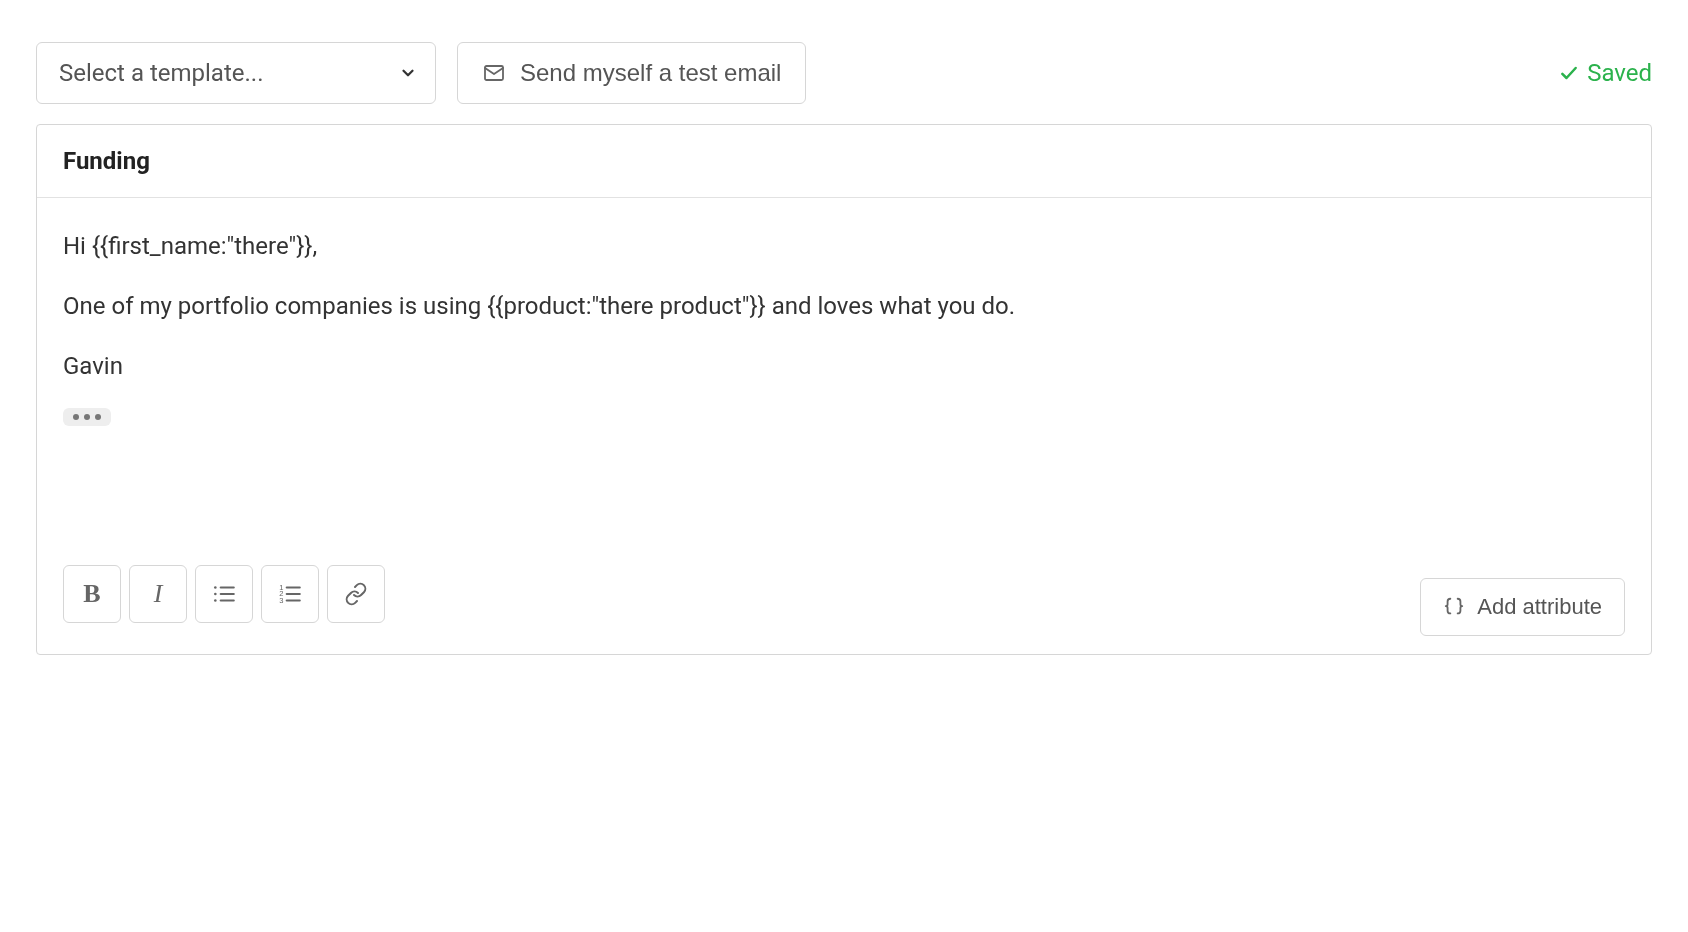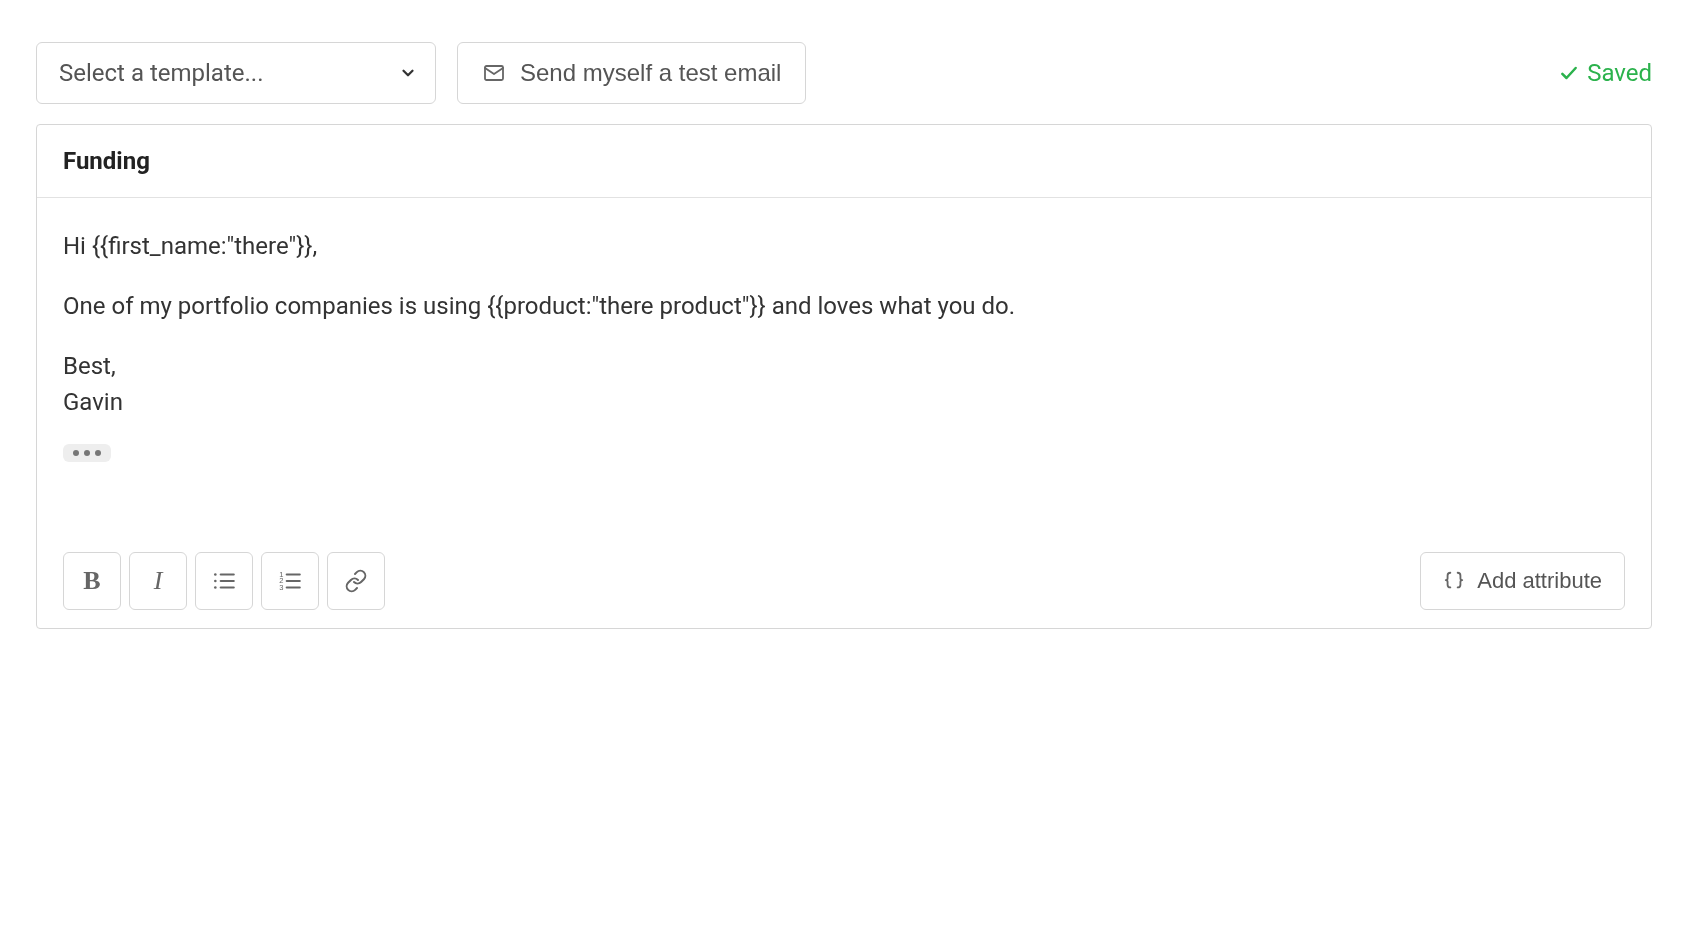--- a/index.html
+++ b/index.html
@@ -140,20 +140,21 @@
     align-items: center;
     gap: 12px;
     height: 58px;
     padding: 0 22px;
     border: 1px solid #d6d6d6;
     border-radius: 6px;
     background: #fff;
     font-size: 22px;
     color: #555;
     cursor: pointer;
+    margin-top: 26px;
   }
   svg { display: block; }
 </style>
 </head>
 <body>
 
 <div class="page">
 
   <div class="top-row">
 
@@ -191,21 +192,20 @@
 
   <div class="editor-wrap">
 
     <div class="subject-bar">
       <span>Funding</span>
     </div>
 
     <div class="body-area">
       <p>Hi {{first_name:"there"}},</p>
       <p>One of my portfolio companies is using {{product:"there product"}} and loves what you do.</p>
-      <p class="signoff">Best,</p>
       <p class="name">Gavin</p>
       <span class="ellipsis-pill">
         <span class="dot"></span>
         <span class="dot"></span>
         <span class="dot"></span>
       </span>
     </div>
 
     <div class="toolbar-row">
       <div class="tool-group">

